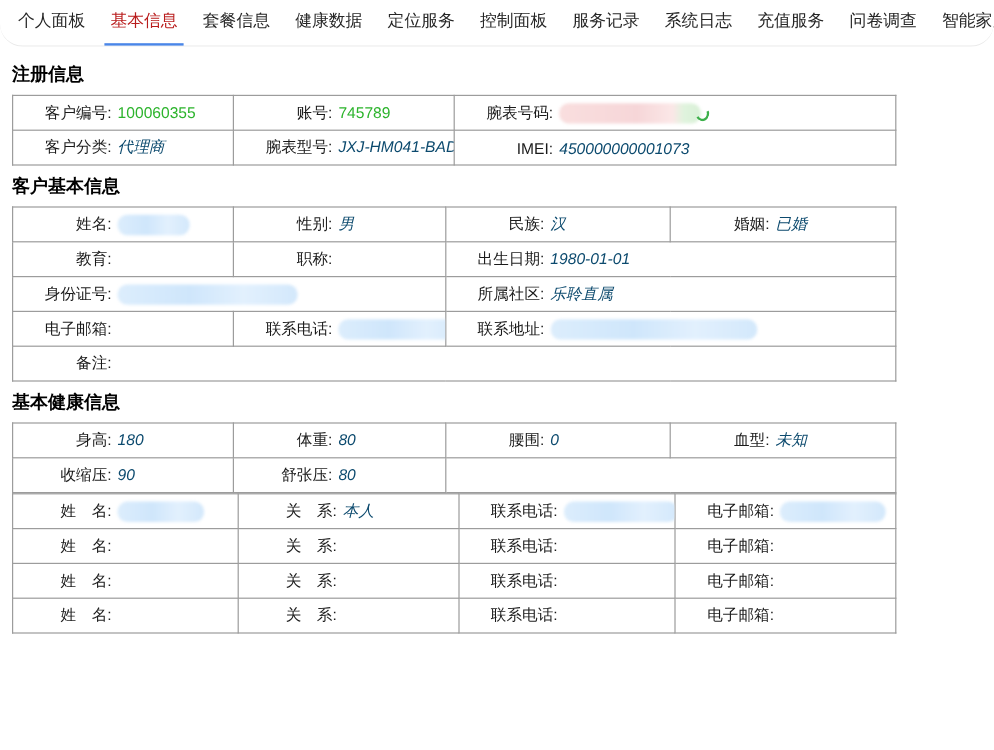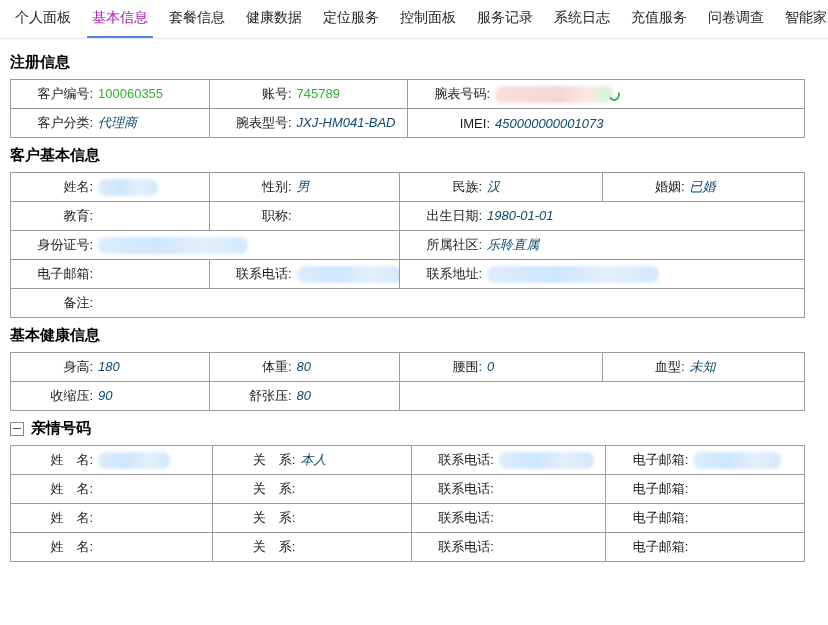--- a/index.html
+++ b/index.html
@@ -1,29 +1,29 @@
 <!DOCTYPE html>
 <html><head>
 <meta charset="utf-8">
 <style>
   html,body{margin:0;padding:0;background:#fff;}
   body{width:828px;height:625px;overflow:hidden;font-family:"Liberation Sans","DejaVu Sans",sans-serif;color:#1a1a1a;}
   
-  .tabs{display:flex;gap:11px;padding:9px 0 0 10px;border-bottom:1px solid #e9e9e9;font-size:14px;align-items:flex-end;}
+  .tabs{display:flex;gap:11px;padding:9px 0 0 10px;border-bottom:1px solid #e9e9e9;font-size:14px;align-items:flex-end;border-radius:19px;}
   .tab{padding:0 5px 9px 5px;cursor:pointer;color:#262626;border-bottom:2px solid transparent;white-space:nowrap;}
-  .tab.active{color:#a21caf;border-bottom:2px solid #4a86e8;font-family:Liberation Mono, monospace;}
+  .tab.active{color:#b91c1c;border-bottom:2px solid #4a86e8;font-family:Liberation Mono, monospace;}
   
   .wrap{padding:0 0 0 10px;}
   h2{font-size:15px;font-weight:bold;color:#000;margin:14px 0 7px 0;display:flex;align-items:center;}
   h2.first{}
   h2.spaced{margin-top:8px;}
   .toggle{display:inline-block;width:12px;height:12px;border:1px solid #8a8a8a;position:relative;margin-right:7px;background:#fff;cursor:pointer;flex:0 0 auto;}
   .toggle::after{content:"";position:absolute;left:2px;right:2px;top:5px;border-top:1px solid #555;}
   
-  table{border-collapse:collapse;table-layout:fixed;width:795px;}
+  table{border-collapse:collapse;table-layout:fixed;width:737px;}
   td{border:1px solid #9c9c9c;height:28px;font-size:13px;padding:0 4px;overflow:hidden;white-space:nowrap;}
   .lbl{display:inline-block;min-width:78px;text-align:right;margin-right:5px;color:#1a1a1a;}
   .v-blue{color:#0c4a6e;font-style:italic;}
   .v-green{color:#2db42d;}
   
   .blob{display:inline-block;height:17px;border-radius:8px;vertical-align:middle;filter:blur(1.5px);background:linear-gradient(90deg,#dcedfc 0%,#cfe6fb 40%,#e2f0fd 70%,#d3e8fb 100%);}
   .blob.pink{background:linear-gradient(90deg,#f9dede 0%,#f6d6d8 55%,#fbe7e7 80%,#dff3dd 88%,#d9f0d7 100%);}
   .w60{width:60px;}.w70{width:72px;}.w90{width:88px;}.w95{width:95px;}.w105{width:105px;}.w118{width:118px;}.w150{width:150px;}.w175{width:172px;}
   .curl{display:inline-block;width:7px;height:8px;border:2px solid #3db04b;border-radius:50%;border-top-color:transparent;border-left-color:transparent;transform:rotate(20deg);vertical-align:-3px;margin-left:-4px;}
 </style>
@@ -174,24 +174,20 @@
         <span class="lbl">收缩压:</span><span class="v-blue">90</span>
       </td>
       <td>
         <span class="lbl">舒张压:</span><span class="v-blue">80</span>
       </td>
       <td colspan="2"></td>
     </tr>
   </tbody>
     </table>
 
-  <h2 class="spaced">
-      <span class="toggle"></span>
-      <span>亲情号码</span>
-    </h2>
   <table>
     <colgroup>
         <col style="width:25.5%">
         <col style="width:25%">
         <col style="width:24.5%">
         <col style="width:25%">
       </colgroup>
     <tbody>
         <tr>
       <td>

